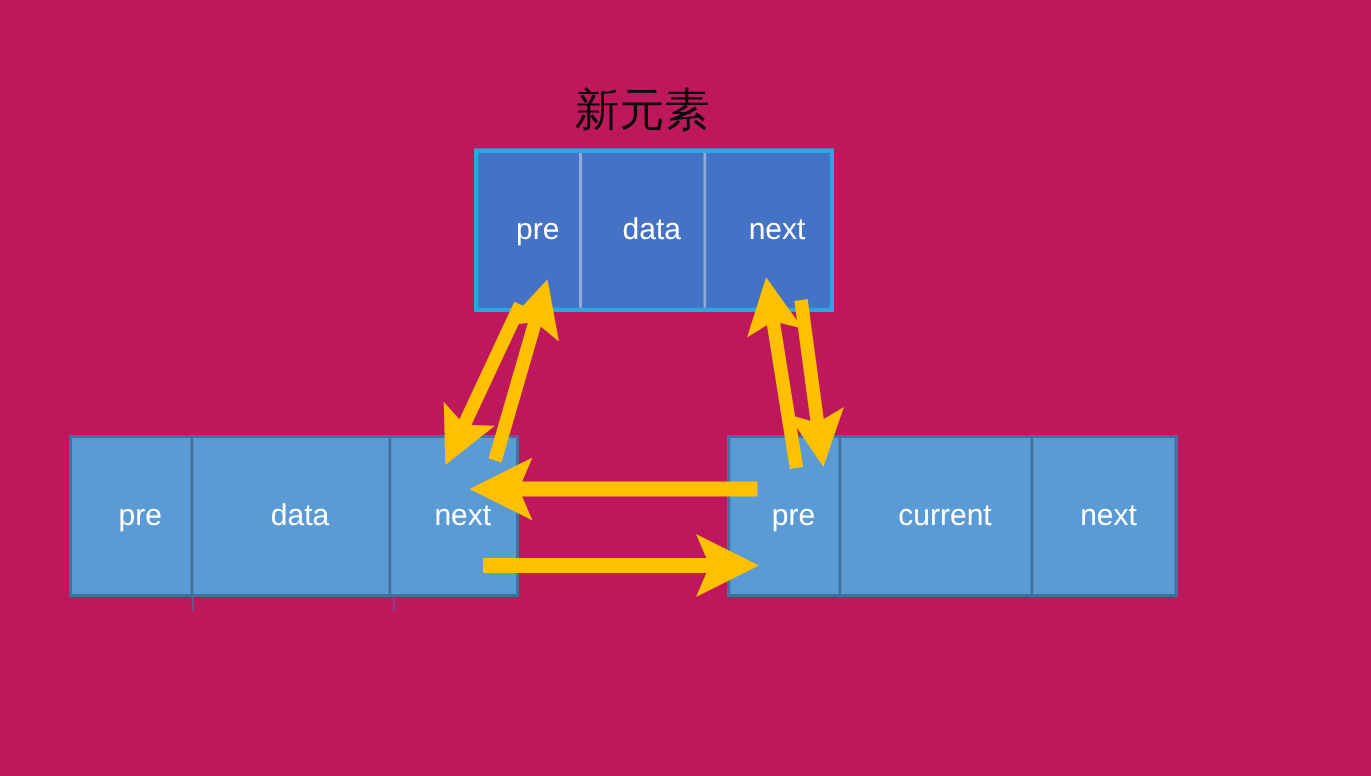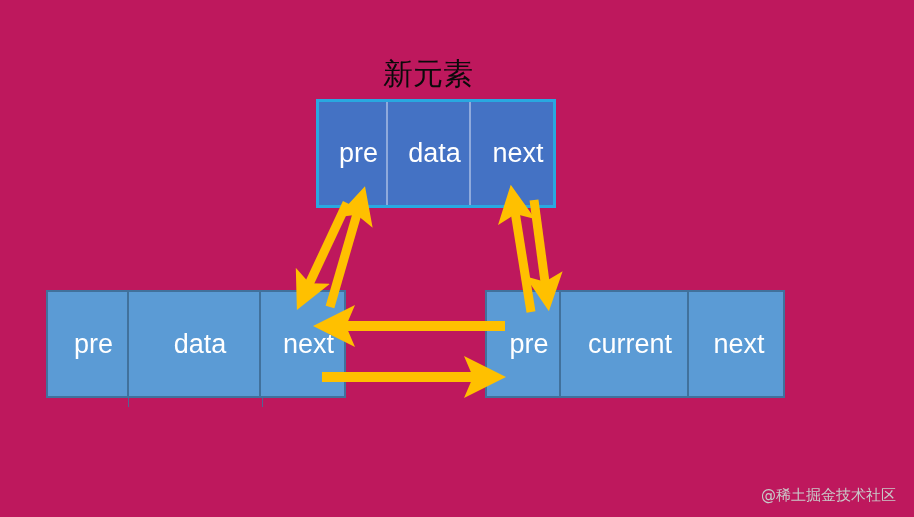--- a/index.html
+++ b/index.html
@@ -38,21 +38,21 @@
     position: absolute;
     display: flex;
     box-sizing: border-box;
   }
   .cell {
     box-sizing: border-box;
     display: flex;
     align-items: center;
     justify-content: center;
     color: #ffffff;
-    font-size: 27px;
+    font-size: 20px;
     font-family: "Liberation Sans", "DejaVu Sans", sans-serif;
     letter-spacing: 0px;
     user-select: none;
     padding-left: 12px;
   }
 
   
   .node-new {
     left: 316px;
     top: 99px;
@@ -173,15 +173,14 @@
     <line x1="531" y1="312" x2="513" y2="199" stroke="#FFC000" stroke-width="9" marker-end="url(#ah)"></line>
 
     <line x1="534" y1="200" x2="547" y2="297" stroke="#FFC000" stroke-width="9" marker-end="url(#ah)"></line>
 
     <line x1="505" y1="326" x2="329" y2="326" stroke="#FFC000" stroke-width="10" marker-end="url(#ah)"></line>
 
     <line x1="322" y1="377" x2="490" y2="377" stroke="#FFC000" stroke-width="10" marker-end="url(#ah)"></line>
   </svg>
 
 
-  <div class="watermark">@稀土掘金技术社区</div>
 
 </div>
 
 </body></html>

